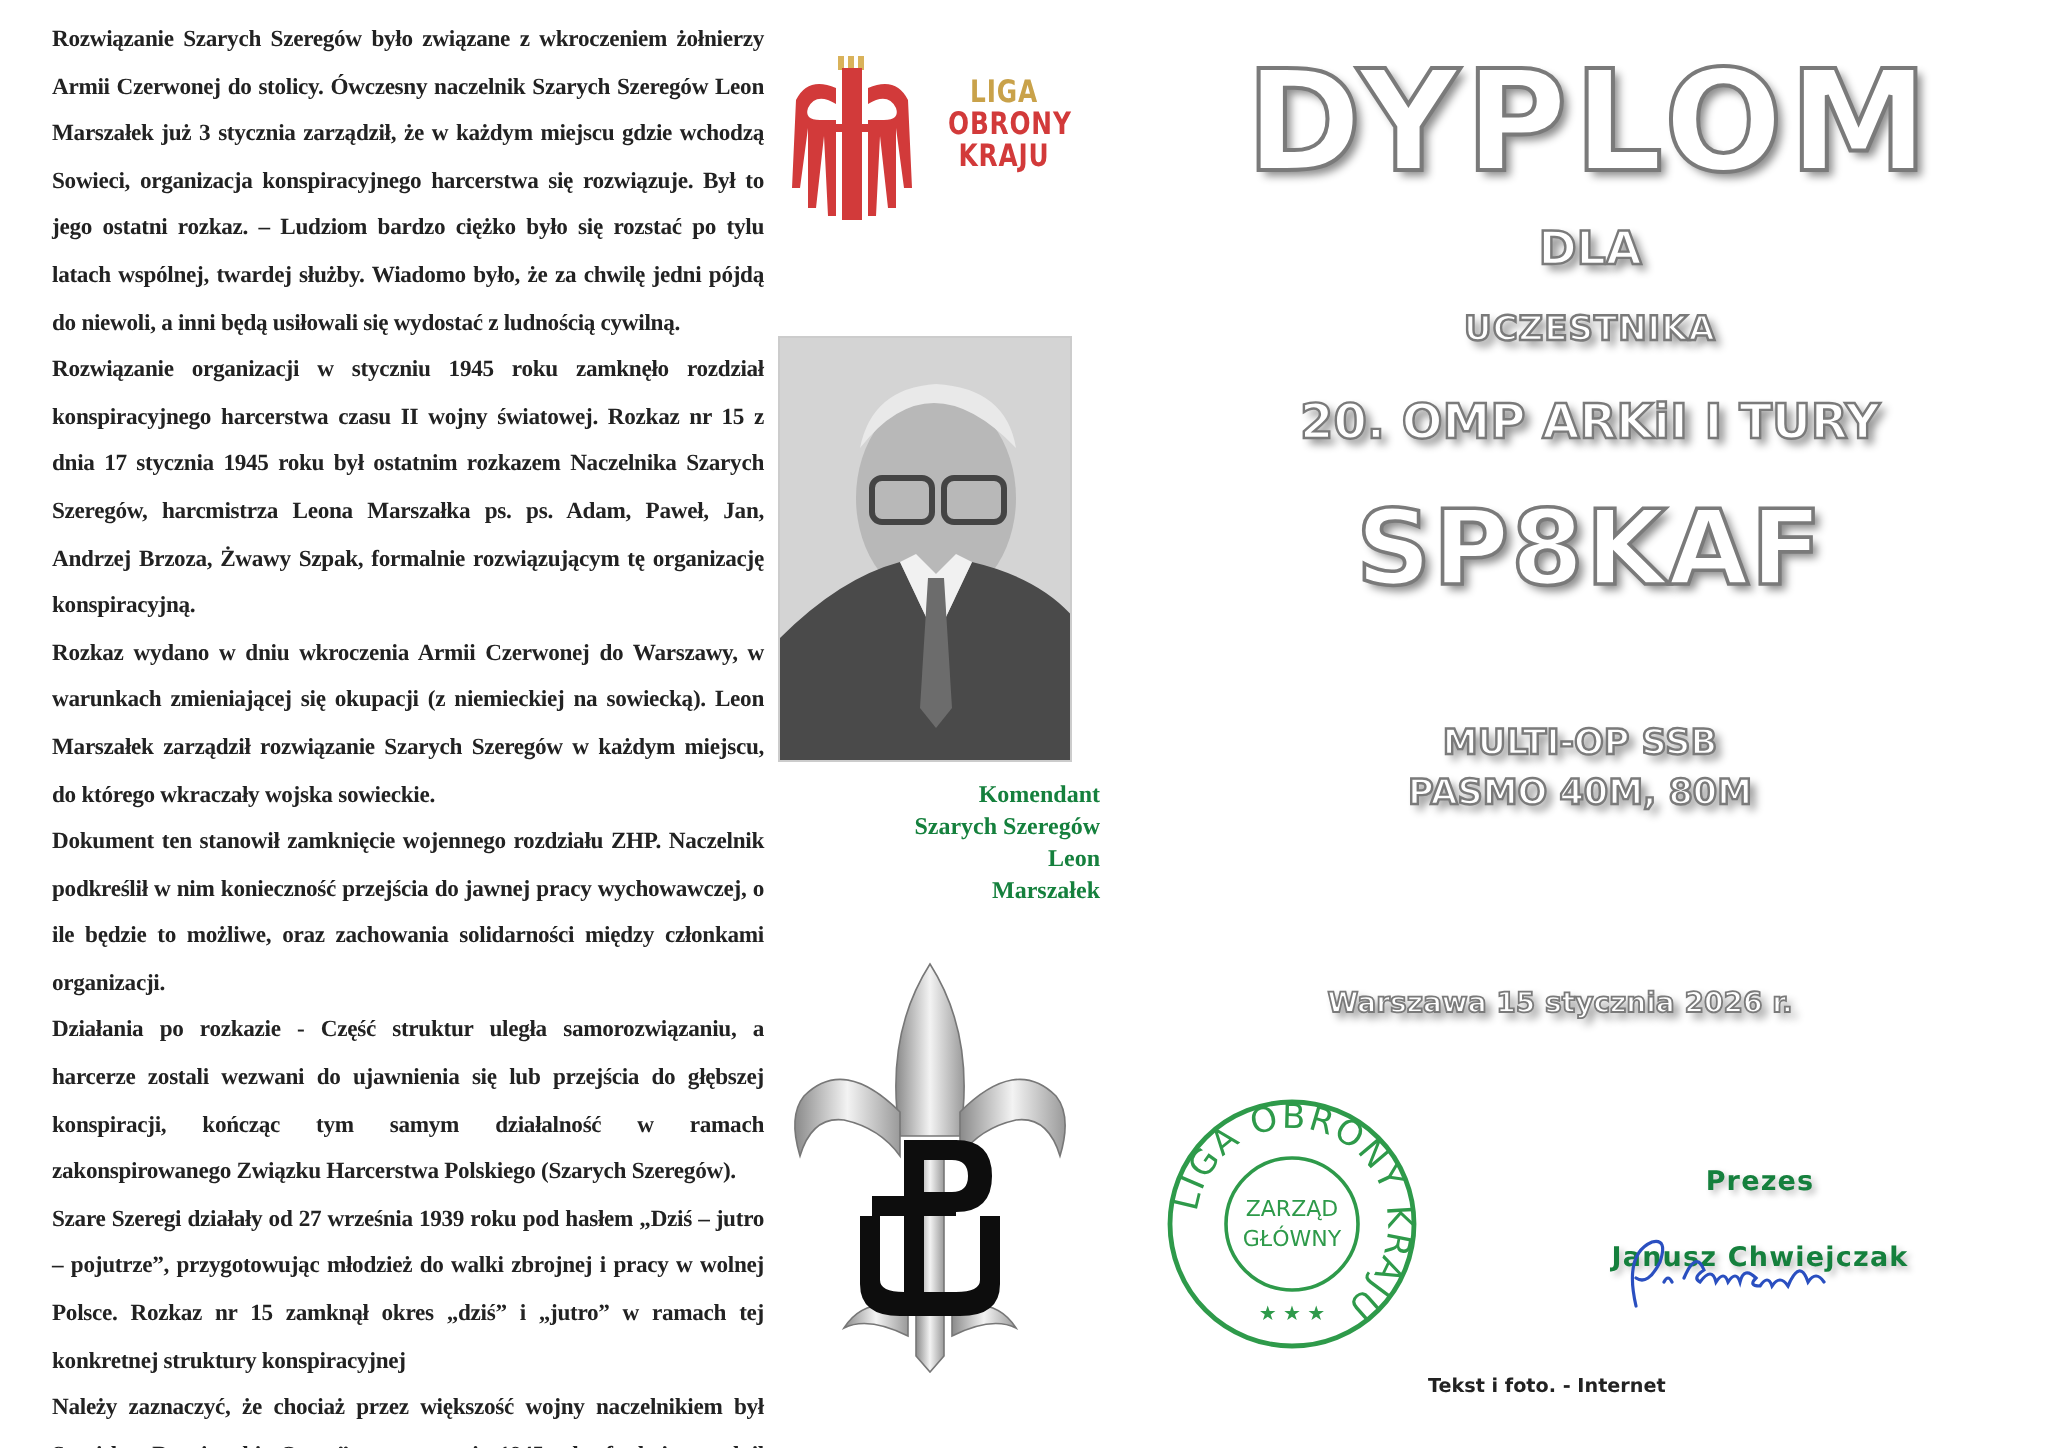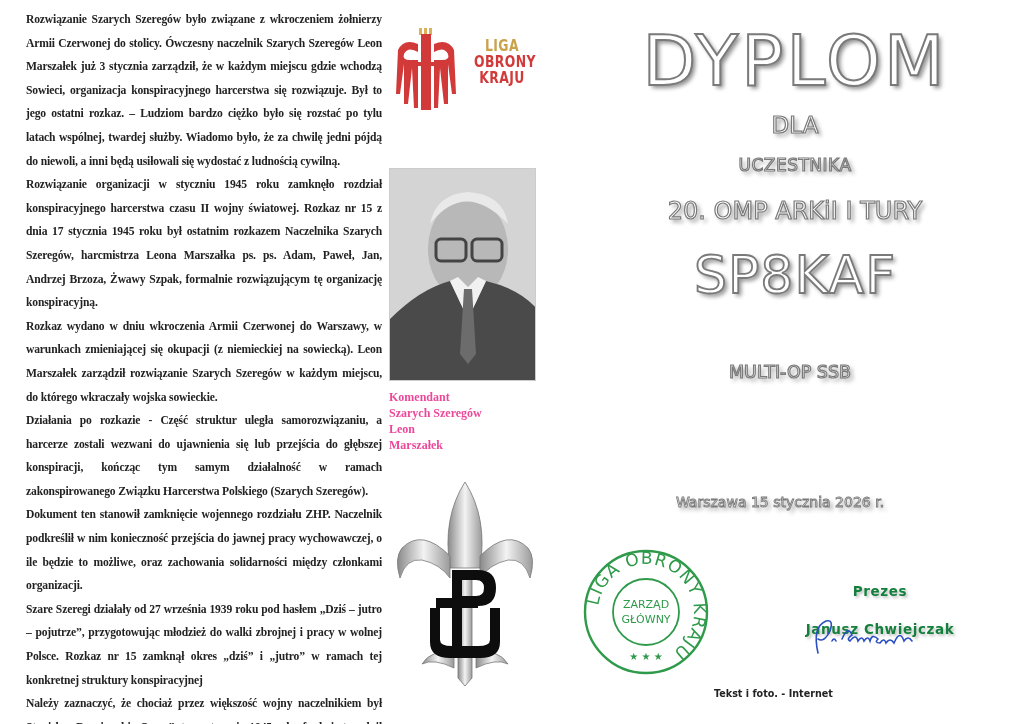--- a/index.html
+++ b/index.html
@@ -24,30 +24,30 @@
     color: #d23a3a; letter-spacing: 0.5px; transform: scaleX(0.8); transform-origin: left top;
   }
   .logo-text .l1 { color: #c9a24a; }
 
   .portrait {
     position: absolute; left: 389px; top: 168px; width: 147px; height: 213px;
     background: linear-gradient(180deg, #d8d8d8 0%, #bdbdbd 60%, #6a6a6a 100%);
     overflow: hidden; border: 1px solid #ccc;
   }
   .caption {
-    position: absolute; left: 389px; top: 389px; width: 147px;
+    position: absolute; left: 403px; top: 389px; width: 147px;
     font-family: "Liberation Serif", serif; font-weight: bold;
-    font-size: 12px; line-height: 16px; text-align: left; color: #ec4899;
+    font-size: 12px; line-height: 16px; text-align: right; color: #15803d;
   }
   .lily { position: absolute; left: 392px; top: 478px; width: 146px; height: 210px; }
 
   
   .dip {
     position: absolute; text-align: center; color: #ffffff;
-    font-family: "DejaVu Sans", sans-serif; font-weight: normal;
+    font-family: "DejaVu Sans", sans-serif; font-weight: bold;
     -webkit-text-stroke: 1.2px #7a7a7a;
     text-shadow: 3px 3px 4px rgba(0,0,0,0.45);
   }
   .t-dyplom { left: 575px; top: 20px; width: 440px; font-size: 70px; line-height: 82px; letter-spacing: 3px; -webkit-text-stroke: 2px #7a7a7a; }
   .t-dla { left: 575px; top: 110px; width: 440px; font-size: 23px; line-height: 30px; }
   .t-ucz { left: 575px; top: 150px; width: 440px; font-size: 17px; line-height: 30px; letter-spacing: 0.5px; }
   .t-omp { left: 575px; top: 196px; width: 440px; font-size: 24px; line-height: 30px; }
   .t-call { left: 575px; top: 240px; width: 440px; font-size: 52px; line-height: 70px; letter-spacing: 1px; -webkit-text-stroke: 1.8px #7a7a7a; }
   .t-info { left: 620px; top: 360px; width: 340px; font-size: 17.5px; line-height: 24.5px; }
   .t-date { left: 600px; top: 492px; width: 360px; font-size: 14px; line-height: 20px; -webkit-text-stroke: 0.9px #7a7a7a; }
@@ -70,22 +70,22 @@
     font-size: 9.6px; color: #222;
   }
 </style>
 </head>
 <body>
 
 <div class="left-col">
   <p>Rozwiązanie Szarych Szeregów było związane z wkroczeniem żołnierzy Armii Czerwonej do stolicy. Ówczesny naczelnik Szarych Szeregów Leon Marszałek już 3 stycznia zarządził, że w każdym miejscu gdzie wchodzą Sowieci, organizacja konspiracyjnego harcerstwa się rozwiązuje. Był to jego ostatni rozkaz. – Ludziom bardzo ciężko było się rozstać po tylu latach wspólnej, twardej służby. Wiadomo było, że za chwilę jedni pójdą do niewoli, a inni będą usiłowali się wydostać z ludnością cywilną.</p>
   <p>Rozwiązanie organizacji w styczniu 1945 roku zamknęło rozdział konspiracyjnego harcerstwa czasu II wojny światowej. Rozkaz nr 15 z dnia 17 stycznia 1945 roku był ostatnim rozkazem Naczelnika Szarych Szeregów, harcmistrza Leona Marszałka ps. ps. Adam, Paweł, Jan, Andrzej Brzoza, Żwawy Szpak, formalnie rozwiązującym tę organizację konspiracyjną.</p>
   <p>Rozkaz wydano w dniu wkroczenia Armii Czerwonej do Warszawy, w warunkach zmieniającej się okupacji (z niemieckiej na sowiecką). Leon Marszałek zarządził rozwiązanie Szarych Szeregów w każdym miejscu, do którego wkraczały wojska sowieckie.</p>
+  <p>Dokument ten stanowił zamknięcie wojennego rozdziału ZHP. Naczelnik podkreślił w nim konieczność przejścia do jawnej pracy wychowawczej, o ile będzie to możliwe, oraz zachowania solidarności między członkami organizacji.</p>
   <p>Działania po rozkazie - Część struktur uległa samorozwiązaniu, a harcerze zostali wezwani do ujawnienia się lub przejścia do głębszej konspiracji, kończąc tym samym działalność w ramach zakonspirowanego Związku Harcerstwa Polskiego (Szarych Szeregów).</p>
-  <p>Dokument ten stanowił zamknięcie wojennego rozdziału ZHP. Naczelnik podkreślił w nim konieczność przejścia do jawnej pracy wychowawczej, o ile będzie to możliwe, oraz zachowania solidarności między członkami organizacji.</p>
   <p>Szare Szeregi działały od 27 września 1939 roku pod hasłem „Dziś – jutro – pojutrze”, przygotowując młodzież do walki zbrojnej i pracy w wolnej Polsce. Rozkaz nr 15 zamknął okres „dziś” i „jutro” w ramach tej konkretnej struktury konspiracyjnej</p>
   <p>Należy zaznaczyć, że chociaż przez większość wojny naczelnikiem był Stanisław Broniewski „Orsza”, to w styczniu 1945 roku funkcję tę pełnił już nowy Naczelnik Szarych Szeregów Leon Marszałek.</p>
 </div>
 
 <svg class="logo-lok" viewBox="0 0 150 84">
   <g fill="#d9b25a">
     <rect x="23" y="0" width="3" height="7"></rect>
       <rect x="28" y="0" width="3" height="7"></rect>
       <rect x="33" y="0" width="3" height="7"></rect>
   </g>
@@ -144,20 +144,21 @@
 </svg>
 
 <div class="dip t-dyplom">DYPLOM</div>
 <div class="dip t-dla">DLA</div>
 <div class="dip t-ucz">UCZESTNIKA</div>
 <div class="dip t-omp">20. OMP ARKiI I TURY</div>
 <div class="dip t-call">SP8KAF</div>
 
 <div class="dip t-info">
   <div>MULTI-OP SSB</div>
+  <div>PASMO 40M, 80M</div>
 </div>
 <div class="dip t-date">Warszawa 15 stycznia 2026 r.</div>
 
 <svg class="stamp" viewBox="0 0 128 128">
   <defs>
     <path id="arc" d="M64 64 m-48 0 a48 48 0 1 1 96 0 a48 48 0 1 1 -96 0"></path>
   </defs>
   <circle cx="64" cy="64" r="61" fill="none" stroke="#2e9a4a" stroke-width="2.4"></circle>
   <circle cx="64" cy="64" r="33" fill="none" stroke="#2e9a4a" stroke-width="1.8"></circle>
   <text font-family="DejaVu Sans, sans-serif" font-size="17" fill="#2e9a4a" letter-spacing="1">

